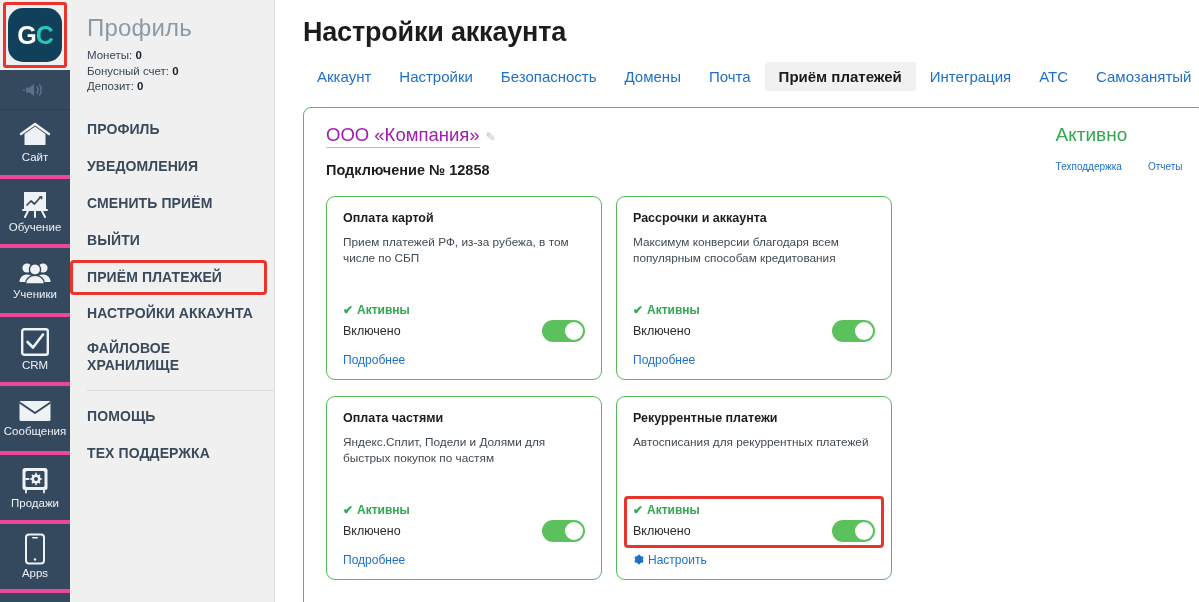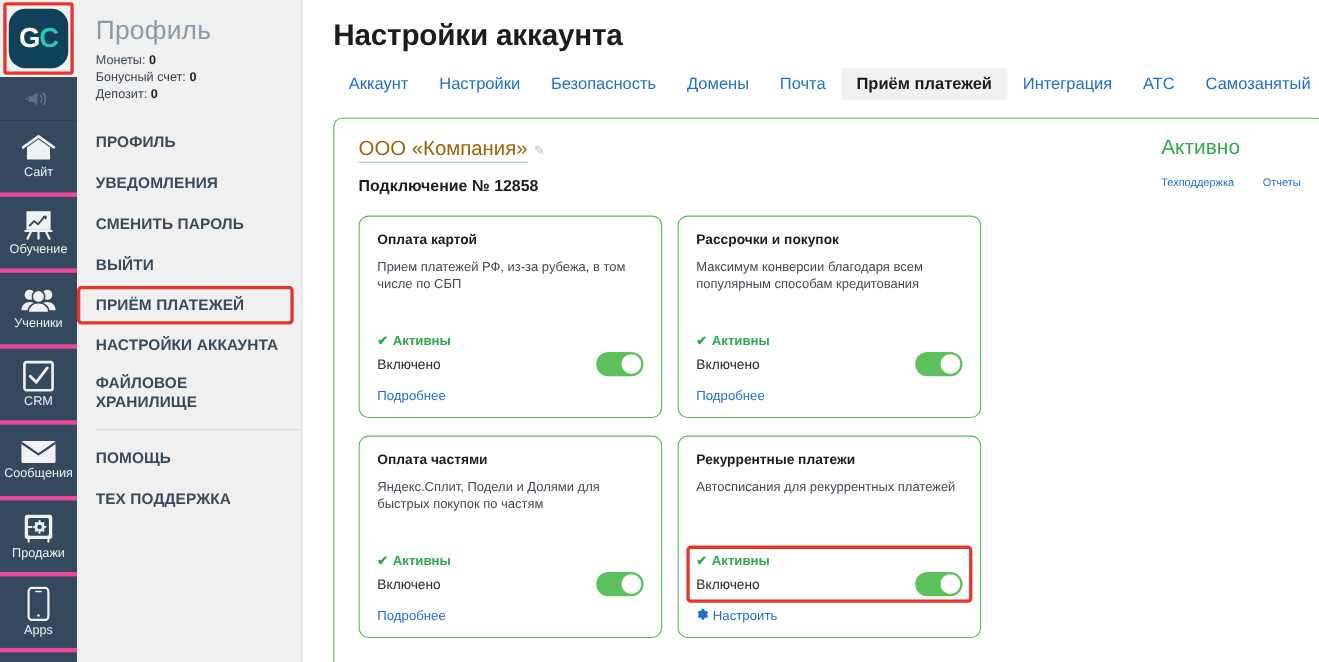--- a/index.html
+++ b/index.html
@@ -98,21 +98,21 @@
   .tab.active { background: #f1f1f1; color: #1b1b1b; font-weight: bold; }
 
   .card-outer {
     border: 1px solid #5cb85c; border-radius: 8px;
     padding: 16px 22px 0 22px;
     height: 512px;
   }
   .card-head { display: flex; justify-content: space-between; align-items: flex-start; }
   .org-row { display: flex; align-items: baseline; gap: 6px; }
   .org-name {
-    font-size: 18.5px; color: #a16207;
+    font-size: 18.5px; color: #a21caf;
     border-bottom: 1px solid #9dcfae;
     padding-bottom: 1px;
   }
   .pencil-ico { color: #b9b9b9; font-size: 12px; }
   .conn-no { font-size: 14.5px; font-weight: bold; color: #1d1d1d; margin-top: 14px; }
   .head-right { }
   .status-active { font-size: 19px; color: #2fa84f; }
   .head-links { margin-top: 15px; display: flex; gap: 26px; justify-content: flex-end; }
   .head-link { font-size: 10px; color: #1e70c8; }
 
@@ -280,21 +280,21 @@
       </div>
       <div class="stat">
         <span>Депозит:</span>
         <b>0</b>
       </div>
     </div>
 
     <div class="panel-nav">
       <div class="nav-item">ПРОФИЛЬ</div>
       <div class="nav-item">УВЕДОМЛЕНИЯ</div>
-      <div class="nav-item">СМЕНИТЬ ПАРОЛЬ</div>
+      <div class="nav-item">СМЕНИТЬ ПРИЁМ</div>
       <div class="nav-item">ВЫЙТИ</div>
       <div class="nav-item highlighted">ПРИЁМ ПЛАТЕЖЕЙ</div>
       <div class="nav-item two-line">НАСТРОЙКИ АККАУНТА</div>
       <div class="nav-item two-line">ФАЙЛОВОЕ ХРАНИЛИЩЕ</div>
       <div class="nav-div"></div>
       <div class="nav-item">ПОМОЩЬ</div>
       <div class="nav-item">ТЕХ ПОДДЕРЖКА</div>
     </div>
   </aside>
 
@@ -347,21 +347,21 @@
             <span class="switch">
                 <span class="knob"></span>
               </span>
           </div>
           <a class="pcard-link">
             <span>Подробнее</span>
           </a>
         </div>
 
         <div class="pcard">
-          <div class="pcard-title">Рассрочки и покупок</div>
+          <div class="pcard-title">Рассрочки и аккаунта</div>
           <div class="pcard-desc">Максимум конверсии благодаря всем популярным способам кредитования</div>
           <div class="pcard-spacer"></div>
           <div class="status-line">
             <span class="check-ico">✔</span>
             <span>Активны</span>
           </div>
           <div class="toggle-row">
             <span class="toggle-label">Включено</span>
             <span class="switch">
                 <span class="knob"></span>

